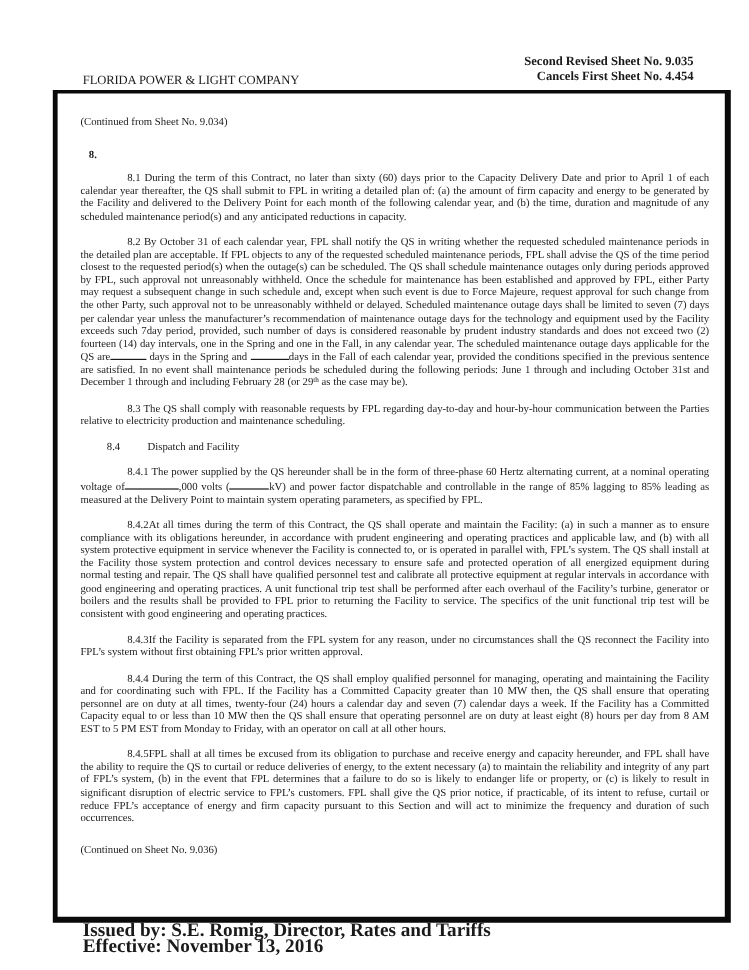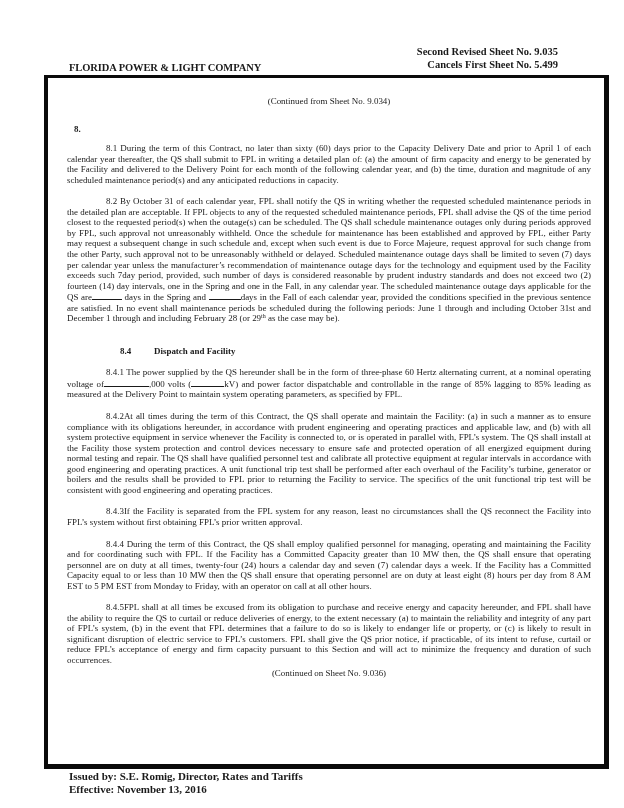--- a/index.html
+++ b/index.html
@@ -13,26 +13,26 @@
       position: relative;
       overflow: hidden;
       font-family: "Liberation Serif", "DejaVu Serif", serif;
       color: #1a1a1a;
     }
     .hdr-left {
       position: absolute;
       left: 69px;
       top: 62px;
       font-size: 10.5px;
-      font-weight: bold;
+      font-weight: normal;
       letter-spacing: -0.1px;
     }
     .hdr-right {
       position: absolute;
-      right: 66px;
+      right: 46px;
       top: 45px;
       font-size: 10.5px;
       font-weight: bold;
       text-align: right;
       line-height: 13px;
     }
     .frame {
       position: absolute;
       left: 44px;
       top: 75px;
@@ -46,21 +46,21 @@
     .content {
       position: absolute;
       left: 67px;
       top: 96px;
       width: 524px;
       font-size: 8.95px;
       line-height: 10.55px;
       text-align: justify;
     }
     .center {
-      text-align: center;
+      text-align: left;
     }
     .sec-head {
       margin-top: 17px;
       font-weight: bold;
       display: flex;
     }
     .sec-num {
       width: 43px;
       padding-left: 7px;
       box-sizing: border-box;
@@ -68,92 +68,92 @@
     p {
       margin: 0;
       text-indent: 39px;
       font-family: Liberation Serif, serif;
     }
     .gap {
       height: 10px;
     }
     .sub-head {
       display: flex;
-      margin-left: 53px;
-      font-weight: bold;
+      margin-left: 22px;
     }
     .sub-num {
       width: 34px;
     }
     .blank {
       display: inline-block;
       border-bottom: 1px solid #1a1a1a;
       height: 8px;
       vertical-align: baseline;
     }
     sup {
       font-size: 6px;
       line-height: 0;
       vertical-align: 3px;
     }
     .footer {
       position: absolute;
       left: 69px;
       top: 770px;
-      font-size: 11px;
+      font-size: 16px;
       font-weight: bold;
       line-height: 12.5px;
     }
   </style>
 </head>
 <body>
 
 <div class="hdr-left">FLORIDA POWER &amp; LIGHT COMPANY</div>
 <div class="hdr-right">
   <div>Second Revised Sheet No. 9.035</div>
-  <div>Cancels First Sheet No. 5.499</div>
+  <div>Cancels First Sheet No. 4.454</div>
 </div>
 
 <div class="frame"></div>
 
 <div class="content">
   <div class="center">(Continued from Sheet No. 9.034)</div>
 
   <div class="sec-head">
     <span class="sec-num">8.</span>
   </div>
 
   <div class="gap" style="height:9px"></div>
   <p>8.1 During the term of this Contract, no later than sixty (60) days prior to the Capacity Delivery Date and prior to April 1 of each calendar year thereafter, the QS shall submit to FPL in writing a detailed plan of: (a) the amount of firm capacity and energy to be generated by the Facility and delivered to the Delivery Point for each month of the following calendar year, and (b) the time, duration and magnitude of any scheduled maintenance period(s) and any anticipated reductions in capacity.</p>
 
   <div class="gap" style="height:11px"></div>
   <p><span>8.2 By October 31 of each calendar year, FPL shall notify the QS in writing whether the requested scheduled maintenance periods in the detailed plan are acceptable. If FPL objects to any of the requested scheduled maintenance periods, FPL shall advise the QS of the time period closest to the requested period(s) when the outage(s) can be scheduled. The QS shall schedule maintenance outages only during periods approved by FPL, such approval not unreasonably withheld. Once the schedule for maintenance has been established and approved by FPL, either Party may request a subsequent change in such schedule and, except when such event is due to Force Majeure, request approval for such change from the other Party, such approval not to be unreasonably withheld or delayed. Scheduled maintenance outage days shall be limited to seven (7) days per calendar year unless the manufacturer’s recommendation of maintenance outage days for the technology and equipment used by the Facility exceeds such 7day period, provided, such number of days is considered reasonable by prudent industry standards and does not exceed two (2) fourteen (14) day intervals, one in the Spring and one in the Fall, in any calendar year. The scheduled maintenance outage days applicable for the QS are</span><span class="blank" style="width:30px"></span><span> days in the Spring and </span><span class="blank" style="width:32px"></span><span>days in the Fall of each calendar year, provided the conditions specified in the previous sentence are satisfied. In no event shall maintenance periods be scheduled during the following periods: June 1 through and including October 31st and December 1 through and including February 28 (or 29</span><sup>th</sup><span> as the case may be).</span></p>
 
   <div class="gap" style="height:11px"></div>
+  <p>8.3 The QS shall comply with reasonable requests by FPL regarding day-to-day and hour-by-hour communication between the Parties relative to electricity production and maintenance scheduling.</p>
 
   <div class="gap" style="height:11px"></div>
   <div class="sub-head">
     <span class="sub-num">8.4</span>
     <span>Dispatch and Facility</span>
   </div>
 
   <div class="gap" style="height:11px"></div>
   <p><span>8.4.1 The power supplied by the QS hereunder shall be in the form of three-phase 60 Hertz alternating current, at a nominal operating voltage of</span><span class="blank" style="width:45px"></span><span>,000 volts (</span><span class="blank" style="width:33px"></span><span>kV) and power factor dispatchable and controllable in the range of 85% lagging to 85% leading as measured at the Delivery Point to maintain system operating parameters, as specified by FPL.</span></p>
 
   <div class="gap" style="height:11px"></div>
   <p>8.4.2At all times during the term of this Contract, the QS shall operate and maintain the Facility: (a) in such a manner as to ensure compliance with its obligations hereunder, in accordance with prudent engineering and operating practices and applicable law, and (b) with all system protective equipment in service whenever the Facility is connected to, or is operated in parallel with, FPL’s system. The QS shall install at the Facility those system protection and control devices necessary to ensure safe and protected operation of all energized equipment during normal testing and repair. The QS shall have qualified personnel test and calibrate all protective equipment at regular intervals in accordance with good engineering and operating practices. A unit functional trip test shall be performed after each overhaul of the Facility’s turbine, generator or boilers and the results shall be provided to FPL prior to returning the Facility to service. The specifics of the unit functional trip test will be consistent with good engineering and operating practices.</p>
 
   <div class="gap" style="height:11px"></div>
-  <p>8.4.3If the Facility is separated from the FPL system for any reason, least no circumstances shall the QS reconnect the Facility into FPL’s system without first obtaining FPL’s prior written approval.</p>
+  <p>8.4.3If the Facility is separated from the FPL system for any reason, under no circumstances shall the QS reconnect the Facility into FPL’s system without first obtaining FPL’s prior written approval.</p>
 
   <div class="gap" style="height:11px"></div>
   <p>8.4.4 During the term of this Contract, the QS shall employ qualified personnel for managing, operating and maintaining the Facility and for coordinating such with FPL. If the Facility has a Committed Capacity greater than 10 MW then, the QS shall ensure that operating personnel are on duty at all times, twenty-four (24) hours a calendar day and seven (7) calendar days a week. If the Facility has a Committed Capacity equal to or less than 10 MW then the QS shall ensure that operating personnel are on duty at least eight (8) hours per day from 8 AM EST to 5 PM EST from Monday to Friday, with an operator on call at all other hours.</p>
 
   <div class="gap" style="height:11px"></div>
   <p>8.4.5FPL shall at all times be excused from its obligation to purchase and receive energy and capacity hereunder, and FPL shall have the ability to require the QS to curtail or reduce deliveries of energy, to the extent necessary (a) to maintain the reliability and integrity of any part of FPL’s system, (b) in the event that FPL determines that a failure to do so is likely to endanger life or property, or (c) is likely to result in significant disruption of electric service to FPL’s customers. FPL shall give the QS prior notice, if practicable, of its intent to refuse, curtail or reduce FPL’s acceptance of energy and firm capacity pursuant to this Section and will act to minimize the frequency and duration of such occurrences.</p>
 
-  <div class="center" style="margin-top:2px">(Continued on Sheet No. 9.036)</div>
+  <div class="center" style="margin-top:16px">(Continued on Sheet No. 9.036)</div>
 </div>
 
 <div class="footer">
   <div>Issued by: S.E. Romig, Director, Rates and Tariffs</div>
   <div>Effective: November 13, 2016</div>
 </div>
 
 </body></html>

